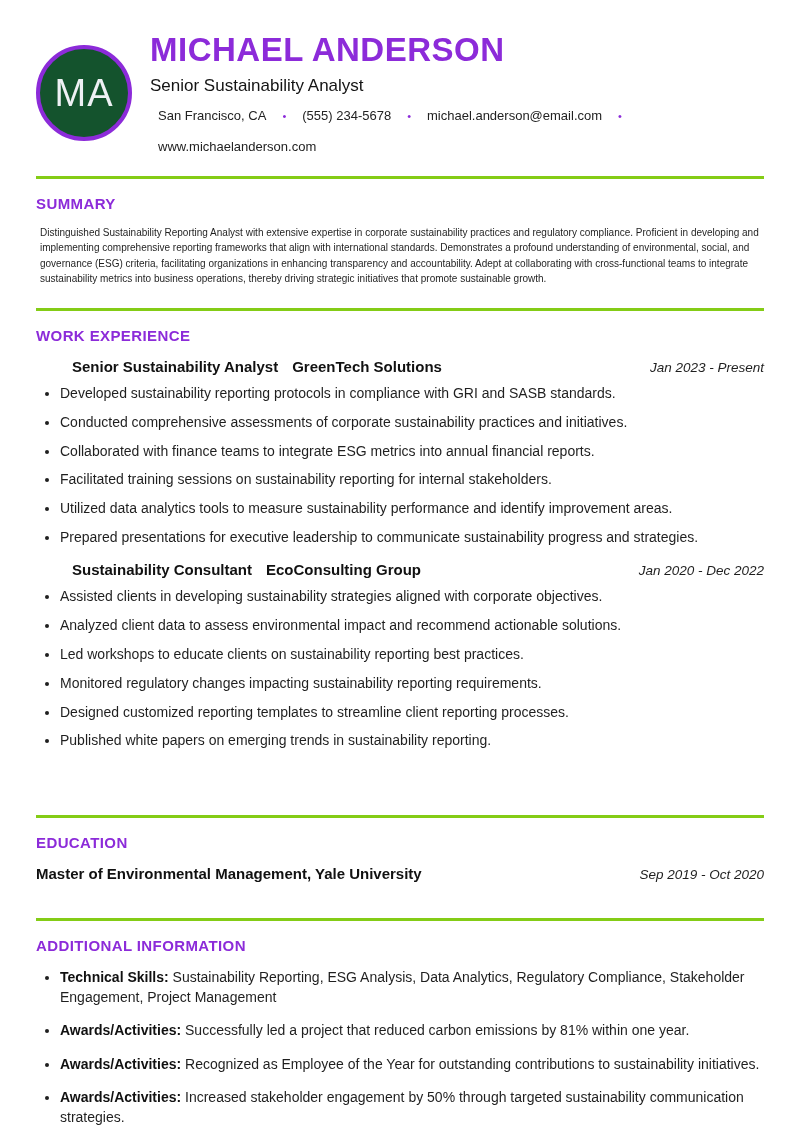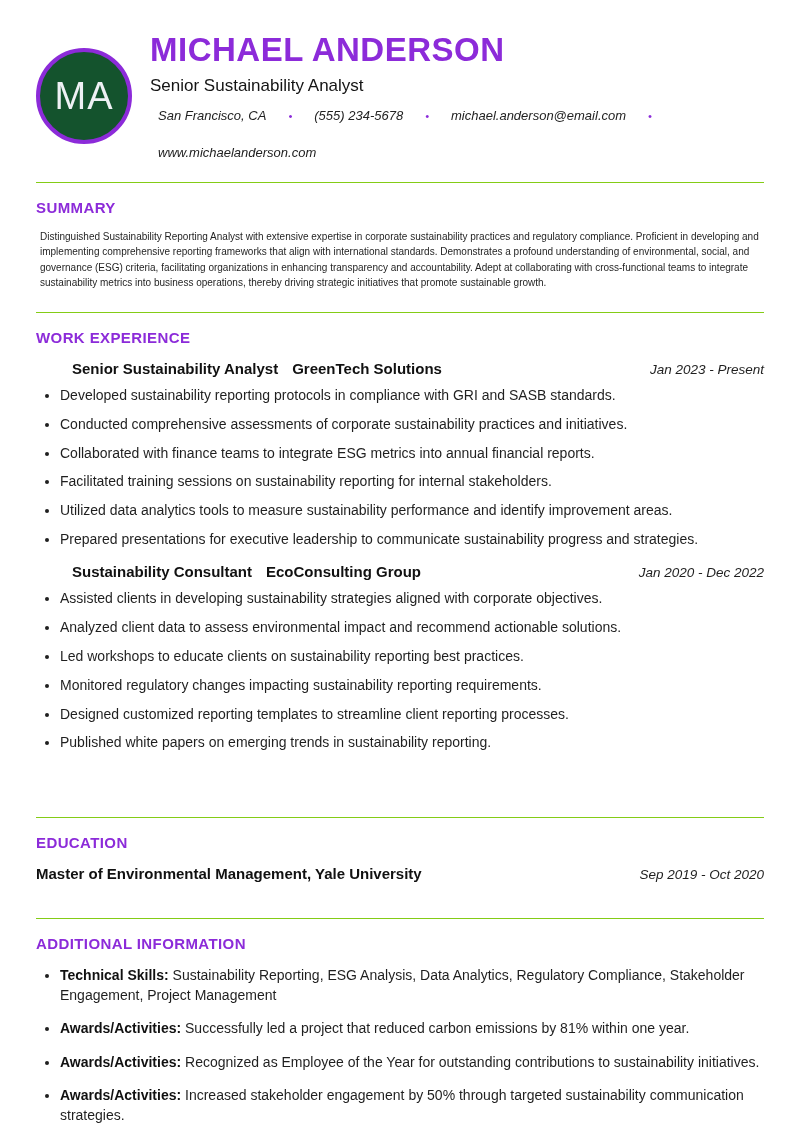--- a/index.html
+++ b/index.html
@@ -50,38 +50,37 @@
   }
   .job-title {
     font-size: 17px;
     color: #141414;
     margin: 0 0 12px 0;
   }
   .contact-row {
     display: flex;
     align-items: center;
     flex-wrap: wrap;
-    gap: 22px;
+    gap: 16px;
     font-size: 13px;
     color: #222;
     padding-left: 8px;
-    font-style: italic;
   }
   .contact-sep {
     color: #8c2bd9;
     font-size: 11px;
   }
   .contact-row a {
     color: #222;
     text-decoration: none;
   }
 
   
   .section {
-    border-top: 1px solid #84cc16;
+    border-top: 3px solid #84cc16;
     margin-top: 22px;
     padding-top: 16px;
   }
   .section-heading {
     font-size: 15px;
     font-weight: 700;
     color: #8c2bd9;
     letter-spacing: 0.4px;
     margin: 0 0 13px 0;
   }

